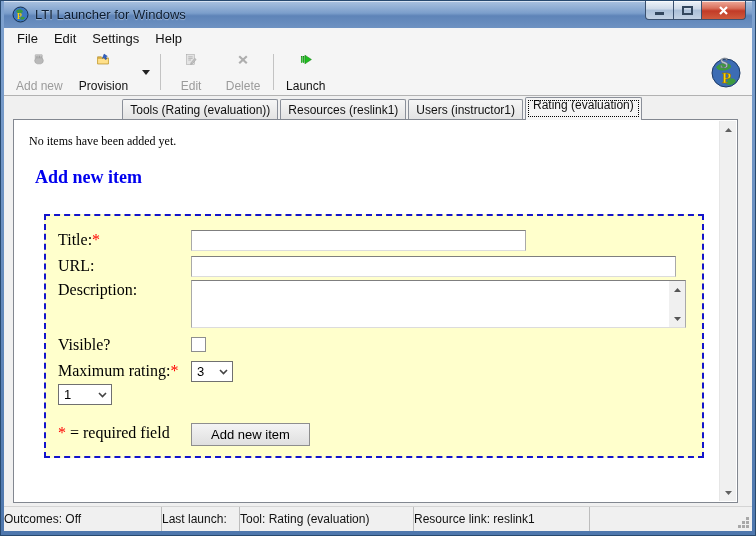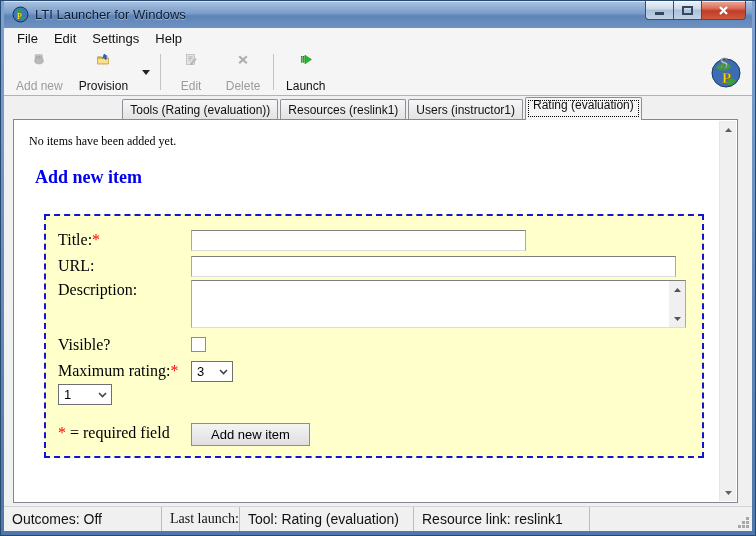--- a/index.html
+++ b/index.html
@@ -136,24 +136,24 @@
   }
   .varrow { position:absolute; left:0; width:16px; height:17px; display:flex; align-items:center; justify-content:center; }
   .varrow.up { top:0; } .varrow.down { bottom:0; }
 
   
   .statusbar {
     flex:0 0 25px; background:#f0f0f0; border-top:1px solid #d4d4d4;
     display:flex; align-items:stretch; position:relative; margin-top:1px;
   }
   .spanel {
-    font-size:14px; color:#111; display:flex; align-items:center;
-    padding-left:8px; border-right:1px solid #bdbdbd; overflow:hidden; white-space:nowrap;
-  }
-  .spanel.p1 { width:158px; } .spanel.p2 { width:78px;font-family:Liberation Serif, serif; } .spanel.p3 { width:174px; }
+    font-size:12px; color:#111; display:flex; align-items:center;
+    border-right:1px solid #bdbdbd; overflow:hidden; white-space:nowrap;
+  }
+  .spanel.p1 { width:158px; } .spanel.p2 { width:78px; } .spanel.p3 { width:174px; }
   .spanel.p4 { width:176px; } .spanel.p5 { flex:1; border-right:none; }
   .grip { position:absolute; right:2px; bottom:2px; }
 </style>
 </head>
 <body>
 
 <div class="window">
 
   <div class="titlebar">
     <svg class="titleicon" viewBox="0 0 17 17">

